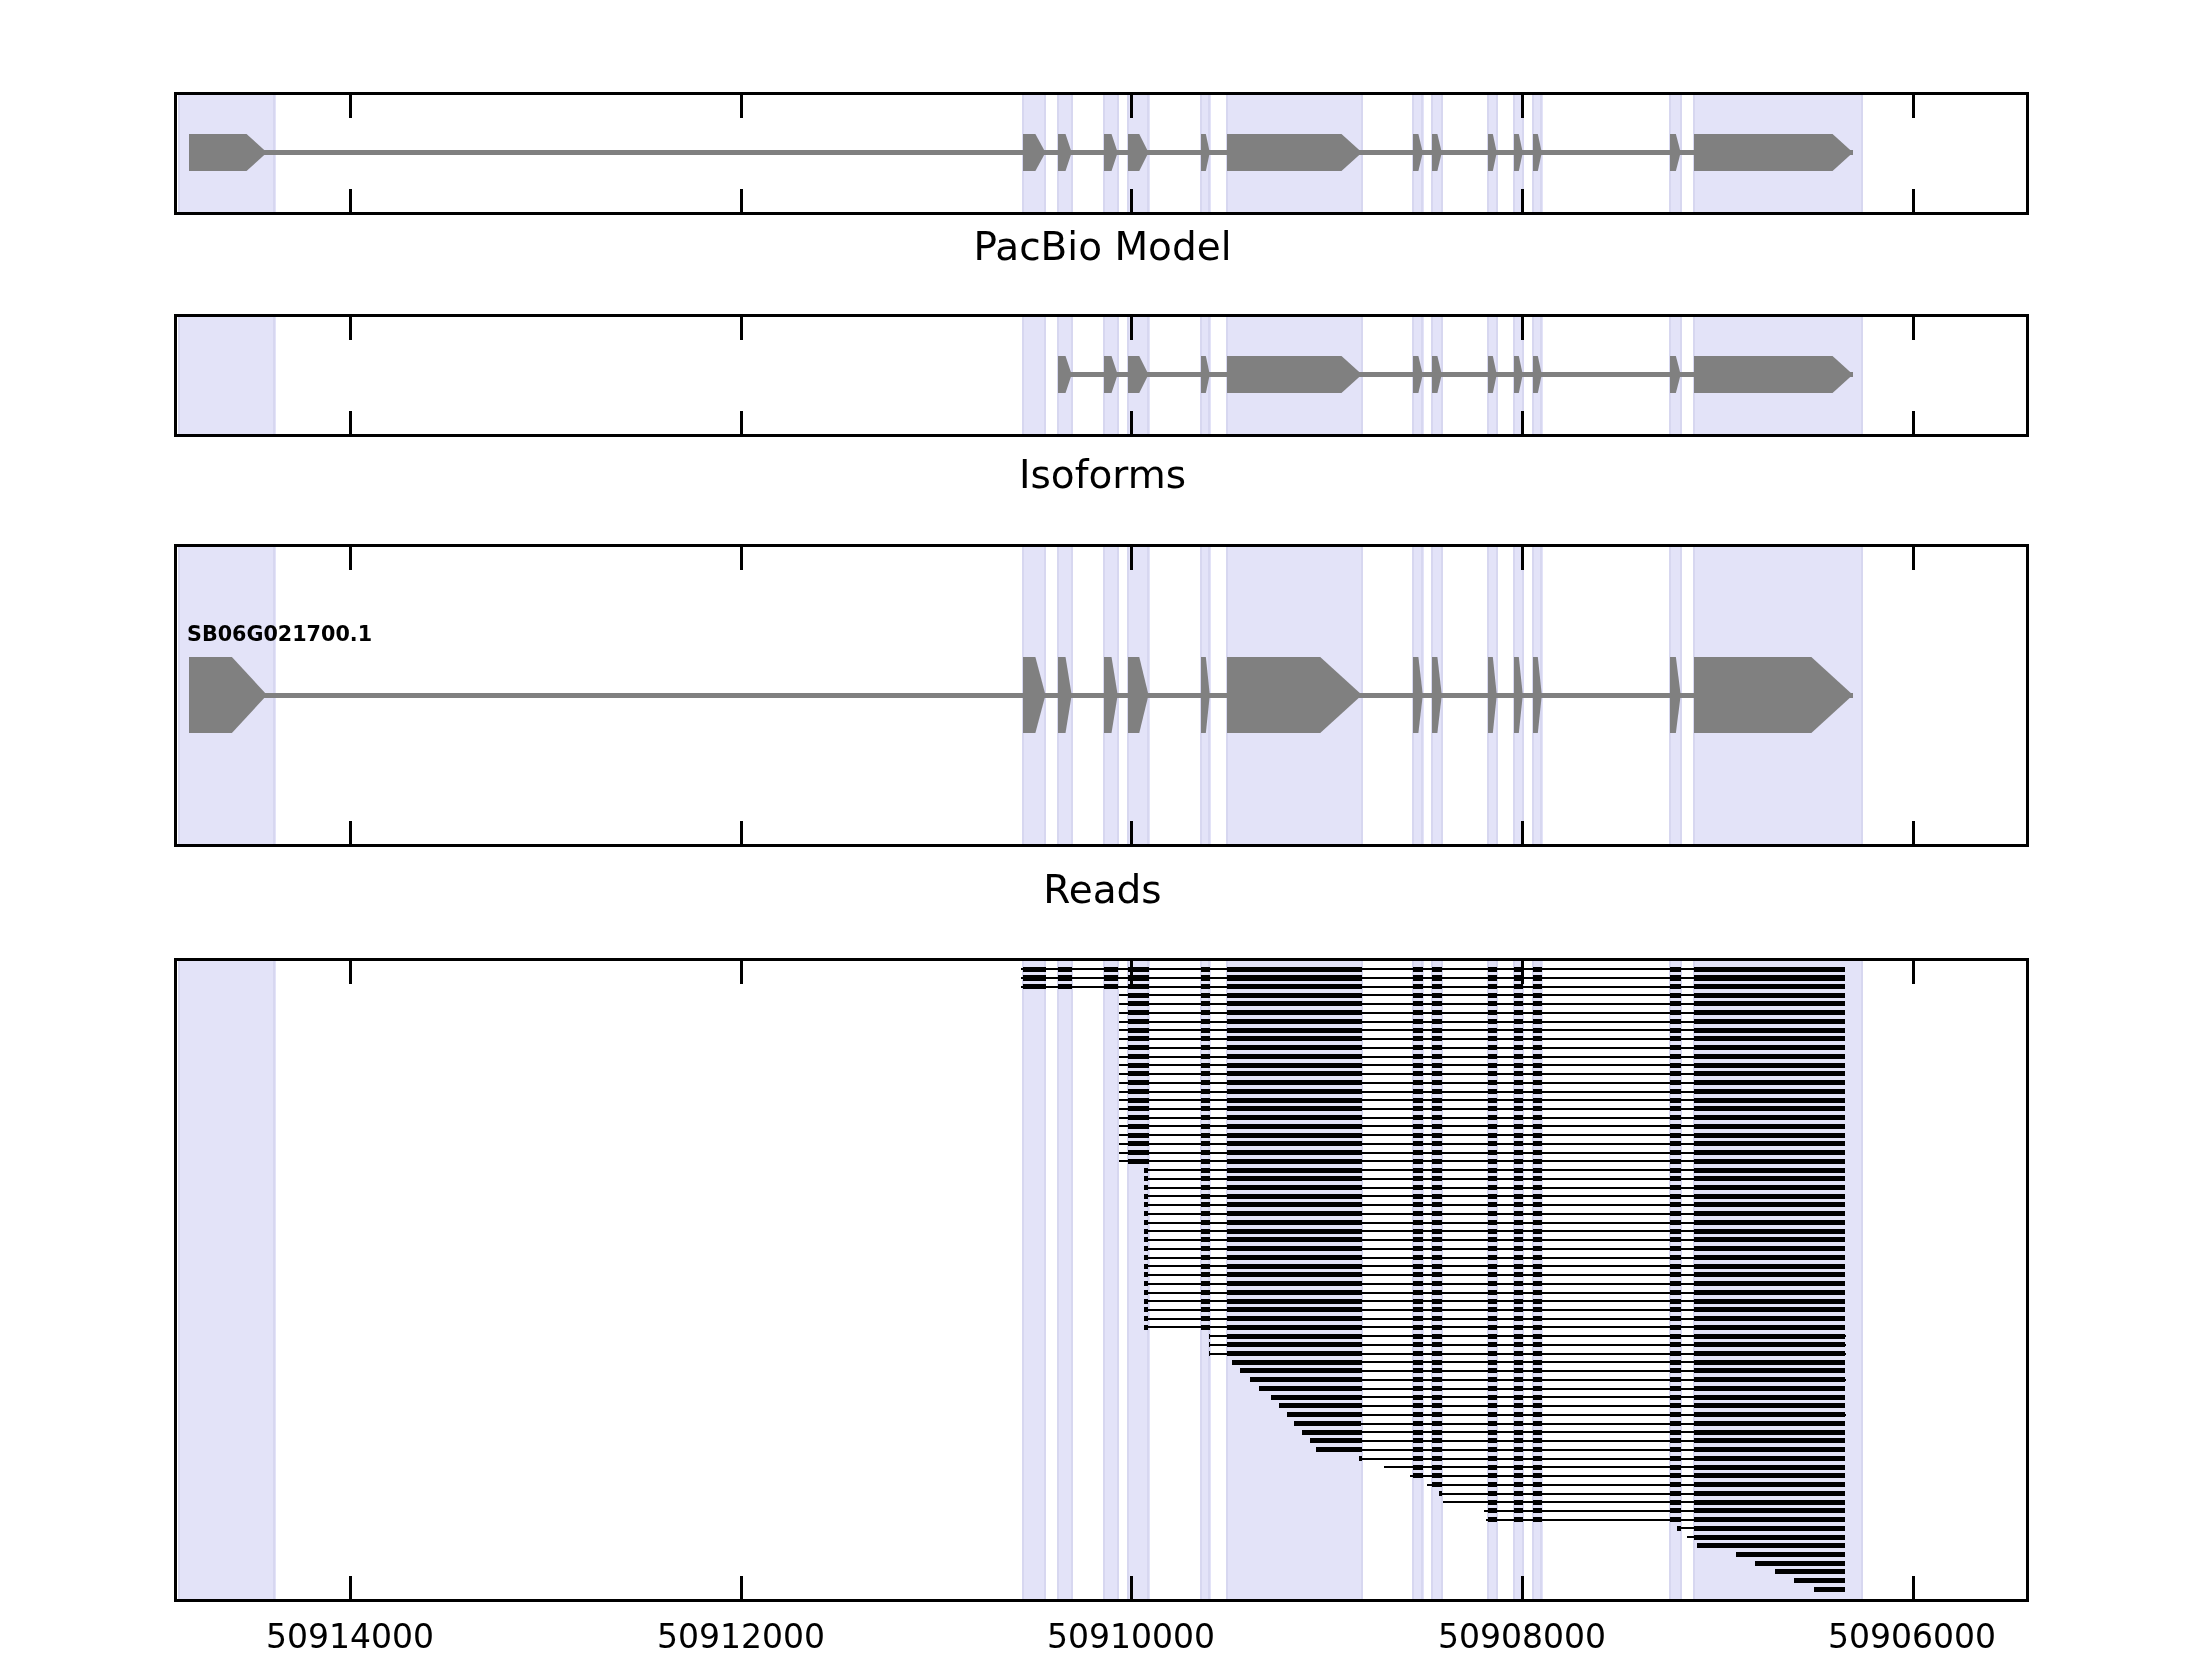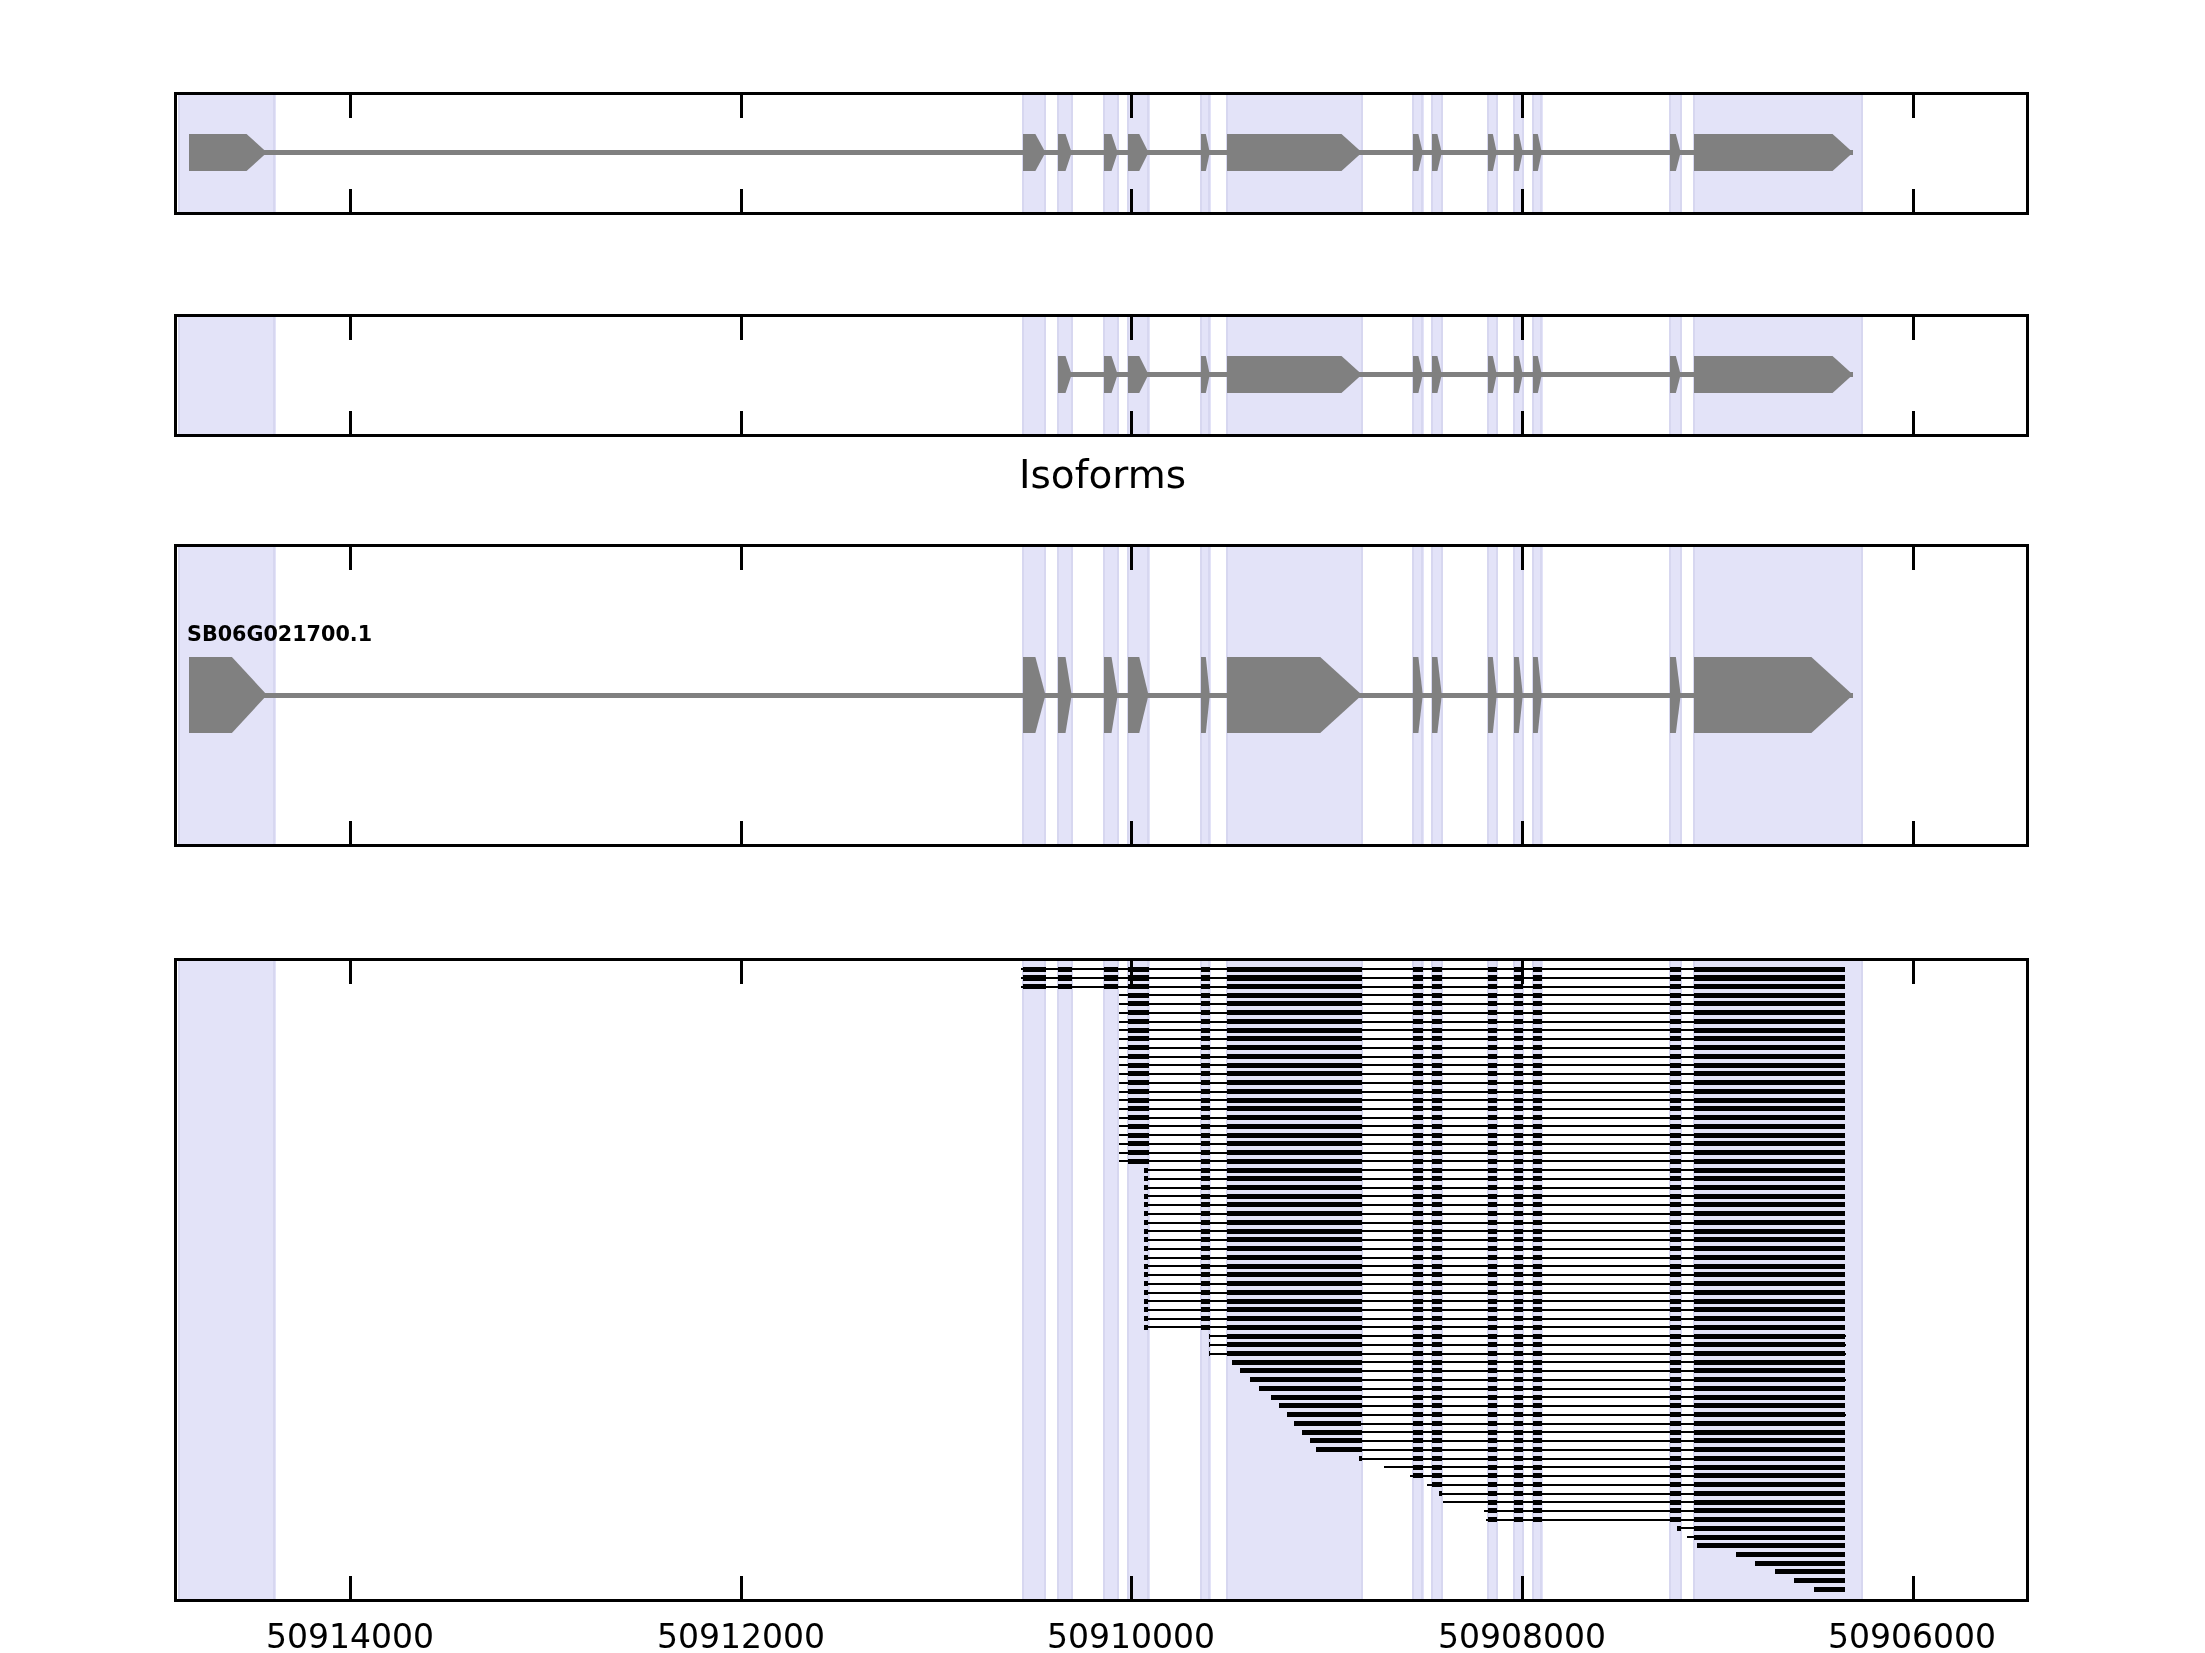--- a/index.html
+++ b/index.html
@@ -106,20 +106,21 @@
         <div class="exon exon-arrow" style="left: 1050px; width: 135px; top: 39px; height: 37px; background: rgb(128, 128, 128); clip-path: polygon(0px 0px, 84.8101% 0px, 100% 50%, 84.8101% 100%, 0px 100%);"></div>
         <div class="exon exon-arrow" style="left: 1236px; width: 9.8px; top: 39px; height: 37px; background: rgb(128, 128, 128); clip-path: polygon(0px 0px, 55% 0px, 100% 50%, 55% 100%, 0px 100%);"></div>
         <div class="exon exon-arrow" style="left: 1255px; width: 9.8px; top: 39px; height: 37px; background: rgb(128, 128, 128); clip-path: polygon(0px 0px, 55% 0px, 100% 50%, 55% 100%, 0px 100%);"></div>
         <div class="exon exon-arrow" style="left: 1311px; width: 8.8px; top: 39px; height: 37px; background: rgb(128, 128, 128); clip-path: polygon(0px 0px, 55% 0px, 100% 50%, 55% 100%, 0px 100%);"></div>
         <div class="exon exon-arrow" style="left: 1337px; width: 8.8px; top: 39px; height: 37px; background: rgb(128, 128, 128); clip-path: polygon(0px 0px, 55% 0px, 100% 50%, 55% 100%, 0px 100%);"></div>
         <div class="exon exon-arrow" style="left: 1356px; width: 8.8px; top: 39px; height: 37px; background: rgb(128, 128, 128); clip-path: polygon(0px 0px, 55% 0px, 100% 50%, 55% 100%, 0px 100%);"></div>
         <div class="exon exon-arrow" style="left: 1493px; width: 10.7px; top: 39px; height: 37px; background: rgb(128, 128, 128); clip-path: polygon(0px 0px, 55% 0px, 100% 50%, 55% 100%, 0px 100%);"></div>
         <div class="exon exon-arrow" style="left: 1517px; width: 159px; top: 39px; height: 37px; background: rgb(128, 128, 128); clip-path: polygon(0px 0px, 87.1398% 0px, 100% 50%, 87.1398% 100%, 0px 100%);"></div>
       </div>
     </div>
+    <div class="panel-title" style="top: 227px; font-size: 39px;">PacBio Model</div>
     <div class="panel" style="left: 174px; top: 314px; width: 1855px; height: 123px;">
       <div class="plotarea">
         <div class="hl" style="left: 0.5px; width: 98px;"></div>
         <div class="hl-edge" style="left: 0.5px;"></div>
         <div class="hl-edge" style="left: 96px;"></div>
         <div class="hl" style="left: 845px; width: 24.4px;"></div>
         <div class="hl-edge" style="left: 845px;"></div>
         <div class="hl-edge" style="left: 867px;"></div>
         <div class="hl" style="left: 880px; width: 15.6px;"></div>
         <div class="hl-edge" style="left: 880px;"></div>
@@ -248,20 +249,21 @@
         <div class="exon exon-arrow" style="left: 1236px; width: 9.8px; top: 110px; height: 76px; background: rgb(128, 128, 128); clip-path: polygon(0px 0px, 55% 0px, 100% 50%, 55% 100%, 0px 100%);"></div>
         <div class="exon exon-arrow" style="left: 1255px; width: 9.8px; top: 110px; height: 76px; background: rgb(128, 128, 128); clip-path: polygon(0px 0px, 55% 0px, 100% 50%, 55% 100%, 0px 100%);"></div>
         <div class="exon exon-arrow" style="left: 1311px; width: 8.8px; top: 110px; height: 76px; background: rgb(128, 128, 128); clip-path: polygon(0px 0px, 55% 0px, 100% 50%, 55% 100%, 0px 100%);"></div>
         <div class="exon exon-arrow" style="left: 1337px; width: 8.8px; top: 110px; height: 76px; background: rgb(128, 128, 128); clip-path: polygon(0px 0px, 55% 0px, 100% 50%, 55% 100%, 0px 100%);"></div>
         <div class="exon exon-arrow" style="left: 1356px; width: 8.8px; top: 110px; height: 76px; background: rgb(128, 128, 128); clip-path: polygon(0px 0px, 55% 0px, 100% 50%, 55% 100%, 0px 100%);"></div>
         <div class="exon exon-arrow" style="left: 1493px; width: 10.7px; top: 110px; height: 76px; background: rgb(128, 128, 128); clip-path: polygon(0px 0px, 55% 0px, 100% 50%, 55% 100%, 0px 100%);"></div>
         <div class="exon exon-arrow" style="left: 1517px; width: 159px; top: 110px; height: 76px; background: rgb(128, 128, 128); clip-path: polygon(0px 0px, 73.8033% 0px, 100% 50%, 73.8033% 100%, 0px 100%);"></div>
       </div>
     </div>
     <div class="iso-label" style="left: 187px; top: 622px; font-size: 20.7px;">SB06G021700.1</div>
+    <div class="panel-title" style="top: 870px; font-size: 39px;">Reads</div>
     <div class="panel" style="left: 174px; top: 958px; width: 1855px; height: 644px;">
       <div class="plotarea">
         <div class="hl" style="left: 0.5px; width: 98px;"></div>
         <div class="hl-edge" style="left: 0.5px;"></div>
         <div class="hl-edge" style="left: 96px;"></div>
         <div class="hl" style="left: 845px; width: 24.4px;"></div>
         <div class="hl-edge" style="left: 845px;"></div>
         <div class="hl-edge" style="left: 867px;"></div>
         <div class="hl" style="left: 880px; width: 15.6px;"></div>
         <div class="hl-edge" style="left: 880px;"></div>

